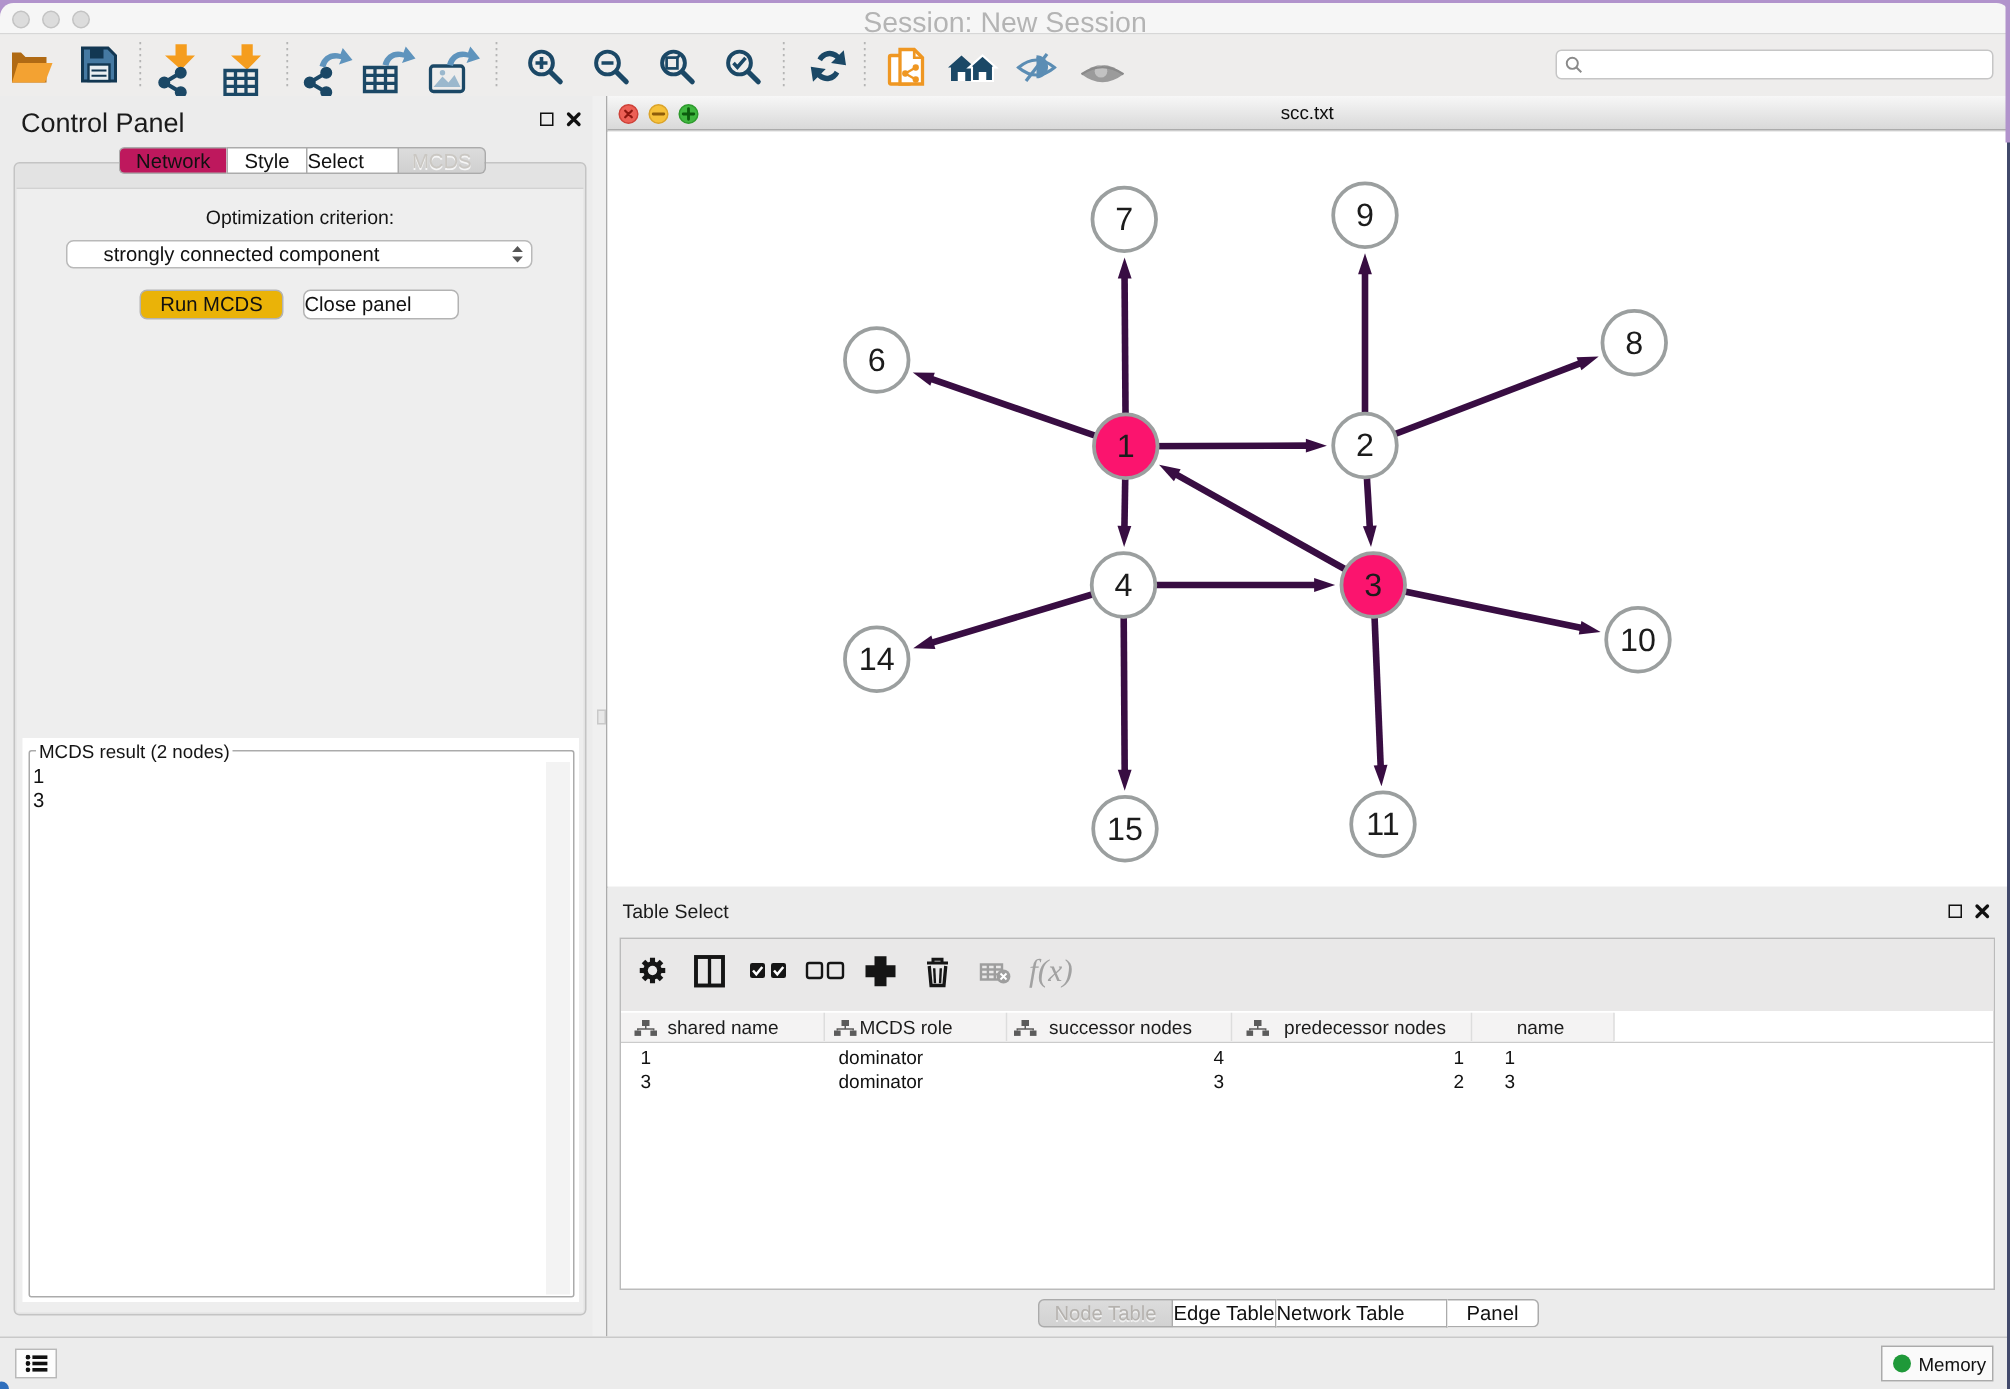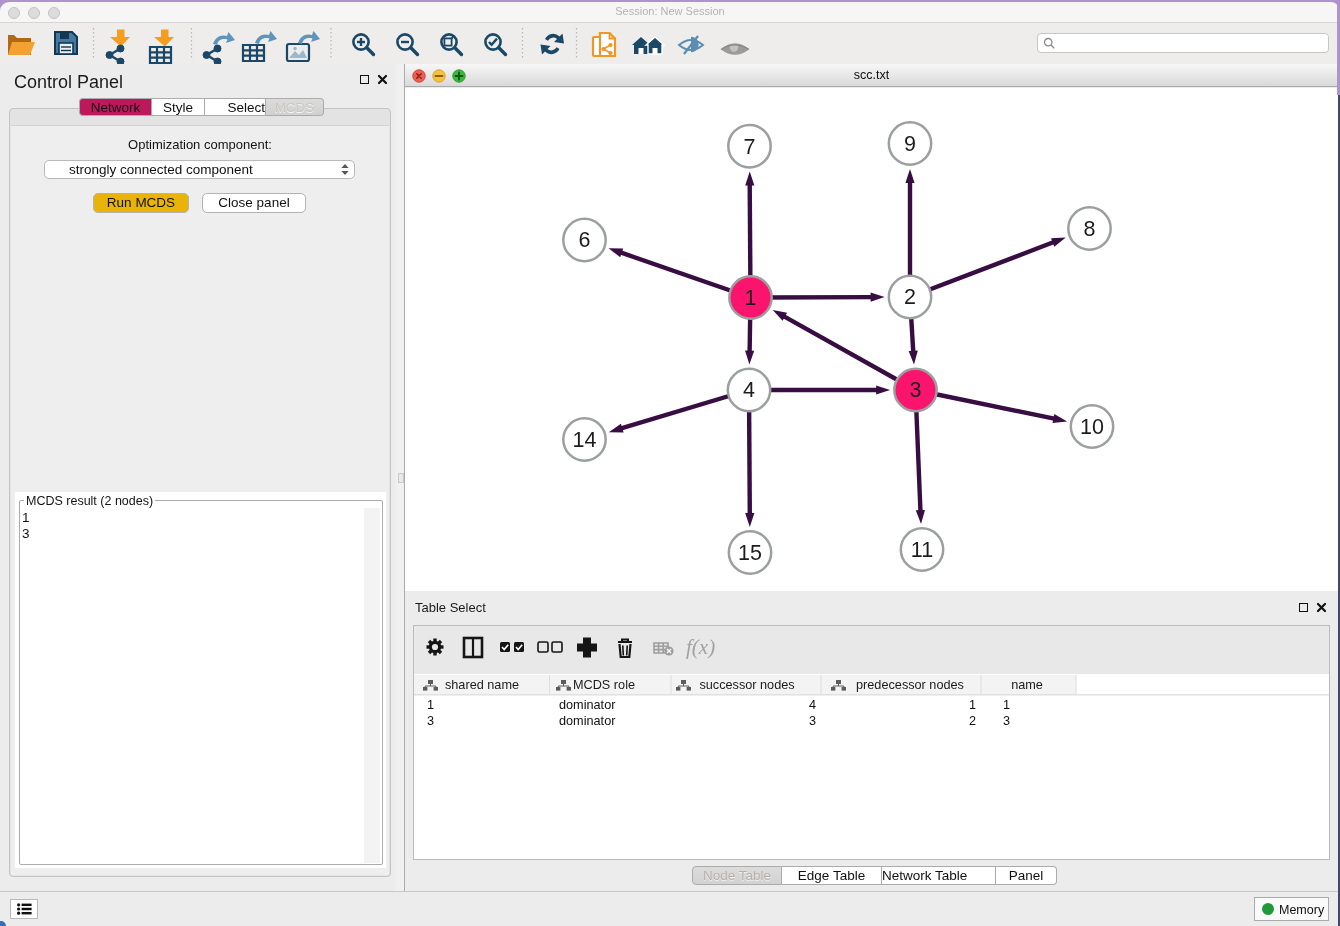--- a/index.html
+++ b/index.html
@@ -4,21 +4,21 @@
 html,body{width:1340px;height:926px;overflow:hidden;background:#ececec;font-family:"Liberation Sans",sans-serif;position:relative}
 .abs{position:absolute}
 </style></head>
 <body>
 
 <div class="abs" style="left:0;top:0;width:1340px;height:14px;background:#b193cc"></div>
 <div class="abs" style="left:0;top:2px;width:1340px;height:21px;background:#f6f6f6;border-radius:9px 9px 0 0;border-bottom:1px solid #d7d7d7"></div>
 <div class="abs" style="left:8px;top:7px;width:12px;height:12px;border-radius:50%;background:#dcdcdc;border:1px solid #c3c3c3"></div>
 <div class="abs" style="left:28px;top:7px;width:12px;height:12px;border-radius:50%;background:#dcdcdc;border:1px solid #c3c3c3"></div>
 <div class="abs" style="left:48px;top:7px;width:12px;height:12px;border-radius:50%;background:#dcdcdc;border:1px solid #c3c3c3"></div>
-<div class="abs" style="left:0;top:5px;width:1340px;text-align:center;font-size:11px;color:#b4b4b4">Session: New Session</div>
+<div class="abs" style="left:0;top:5px;width:1340px;text-align:center;font-size:19px;color:#b4b4b4">Session: New Session</div>
 
 <div class="abs" id="toolbar" style="left:0;top:23px;width:1340px;height:41px;background:#eeedec"></div>
 <svg class="abs" style="left:0;top:23px" width="1036" height="41" viewBox="0 0 1036 41">
 <defs>
  <g id="sep">
         <line x1="0" y1="5" x2="0" y2="37" stroke="#b5b5b5" stroke-width="1.2" stroke-dasharray="1.5,2.5"></line>
       </g>
  <g id="shr">
         <circle cx="3.5" cy="10" r="3.5"></circle>
         <circle cx="14.5" cy="3.5" r="3.5"></circle>
@@ -163,33 +163,33 @@
 <svg class="abs" style="left:377px;top:74px" width="11" height="11" viewBox="0 0 11 11">
     <path d="M2 2 L9 9 M9 2 L2 9" stroke="#111" stroke-width="2.2" stroke-linecap="round"></path>
   </svg>
 
 <div class="abs" style="left:9px;top:108px;width:382px;height:769px;background:#e3e3e3;border:1px solid #c4c4c4;border-radius:4px"></div>
 <div class="abs" style="left:11px;top:125px;width:378px;height:750px;background:#eeeeee;border-top:1px solid #d2d2d2"></div>
 
 <div class="abs" style="left:79px;top:98px;height:18px;display:flex;font-size:13.5px;color:#111">
  <div style="width:72px;background:#be185d;border:1px solid #ababab;border-right:none;border-radius:4px 0 0 4px;text-align:center;line-height:17px">Network</div>
  <div style="width:53px;background:#fff;border:1px solid #ababab;border-right:none;text-align:center;line-height:17px">Style</div>
- <div style="width:62px;background:#fff;border:1px solid #ababab;text-align:right;line-height:17px">Select</div>
+ <div style="width:62px;background:#fff;border:1px solid #ababab;text-align:left;line-height:17px">Select</div>
  <div style="width:58px;background:linear-gradient(#dcdcdc,#d0d0d0);border:1px solid #ababab;border-left:none;border-radius:0 4px 4px 0;text-align:center;line-height:17px;color:#cac7c2;text-shadow:0 1px 0 #f5f5f5">MCDS</div>
 </div>
-<div class="abs" style="left:9px;top:137px;width:382px;text-align:center;font-size:13px;color:#141414">Optimization component:</div>
+<div class="abs" style="left:9px;top:137px;width:382px;text-align:center;font-size:13px;color:#141414">Optimization criterion:</div>
 
 <div class="abs" style="left:44px;top:160px;width:311px;height:19px;background:#fff;border:1px solid #b9b9b9;border-radius:5px;font-size:13.5px;color:#111;line-height:18px;padding-left:24px">strongly connected component</div>
 <svg class="abs" style="left:339px;top:163px" width="12" height="13" viewBox="0 0 12 13">
     <path d="M6 1 L9.6 5 L2.4 5 Z" fill="#555"></path>
     <path d="M6 12 L9.6 8 L2.4 8 Z" fill="#555"></path>
   </svg>
 
 <div class="abs" style="left:93px;top:193px;width:96px;height:20px;background:#eab308;border:1px solid #b3b3b3;border-radius:5px;font-size:13.5px;color:#111;text-align:center;line-height:18px">Run MCDS</div>
-<div class="abs" style="left:202px;top:193px;width:104px;height:20px;background:#fff;border:1px solid #b3b3b3;border-radius:5px;font-size:13.5px;color:#111;text-align:center;line-height:18px">Close panel</div>
+<div class="abs" style="left:202px;top:193px;width:104px;height:20px;background:#fff;border:1px solid #b3b3b3;border-radius:5px;font-size:13.5px;color:#111;text-align:left;line-height:18px">Close panel</div>
 
 <div class="abs" style="left:15px;top:492px;width:371px;height:376px;background:#fff"></div>
 <div class="abs" style="left:19px;top:500px;width:364px;height:365px;border:1px solid #ababab;border-radius:2px"></div>
 <div class="abs" style="left:364px;top:508px;width:16px;height:355px;background:#f3f3f3"></div>
 <div class="abs" style="left:24px;top:494px;background:#fff;padding:0 2px;font-size:12.5px;color:#141414">MCDS result (2 nodes)</div>
 <div class="abs" style="left:22px;top:510px;font-size:13.5px;color:#111;line-height:16px">1<br>3</div>
 
 <div class="abs" style="left:395px;top:64px;width:10px;height:827px;background:#f0f0f0"></div>
 <div class="abs" style="left:404px;top:64px;width:1px;height:827px;background:#ababab"></div>
 <div class="abs" style="left:398px;top:473px;width:6px;height:10px;background:#e8e8e8;border:1px solid #c9c9c9"></div>
@@ -350,21 +350,21 @@
 <text x="13" y="50">3</text>
       <text x="145" y="50">dominator</text>
       <text x="402" y="50" text-anchor="end">3</text>
       <text x="562" y="50" text-anchor="end">2</text>
       <text x="589" y="50">3</text>
 </g>
 </svg>
 
 <div class="abs" style="left:692px;top:866px;height:19px;display:flex;font-size:13.5px;color:#111">
  <div style="width:90px;background:linear-gradient(#dcdcdc,#d2d2d2);border:1px solid #ababab;border-radius:4px 0 0 4px;text-align:center;line-height:18px;color:#b5b2ae;text-shadow:0 1px 0 #f0f0f0">Node Table</div>
- <div style="width:100px;background:#fff;border:1px solid #ababab;border-left:none;text-align:center;line-height:18px">Edge Table</div>
+ <div style="width:69px;background:#fff;border:1px solid #ababab;border-left:none;text-align:center;line-height:18px">Edge Table</div>
  <div style="width:114px;background:#fff;border:1px solid #ababab;border-left:none;text-align:left;line-height:18px">Network Table</div>
  <div style="width:61px;background:#fff;border:1px solid #ababab;border-left:none;border-radius:0 4px 4px 0;text-align:center;line-height:18px">Panel</div>
 </div>
 
 <div class="abs" style="left:0;top:891px;width:1340px;height:35px;background:#ececec;border-top:1px solid #c9c9c9"></div>
 <div class="abs" style="left:10px;top:899px;width:28px;height:20px;background:#fdfdfd;border:1px solid #b9b9b9"></div>
 <svg class="abs" style="left:17px;top:903px" width="15" height="12" viewBox="0 0 15 12">
 <circle cx="1.6" cy="1.8" r="1.6" fill="#111"></circle>
     <circle cx="1.6" cy="6" r="1.6" fill="#111"></circle>
     <circle cx="1.6" cy="10.2" r="1.6" fill="#111"></circle>

